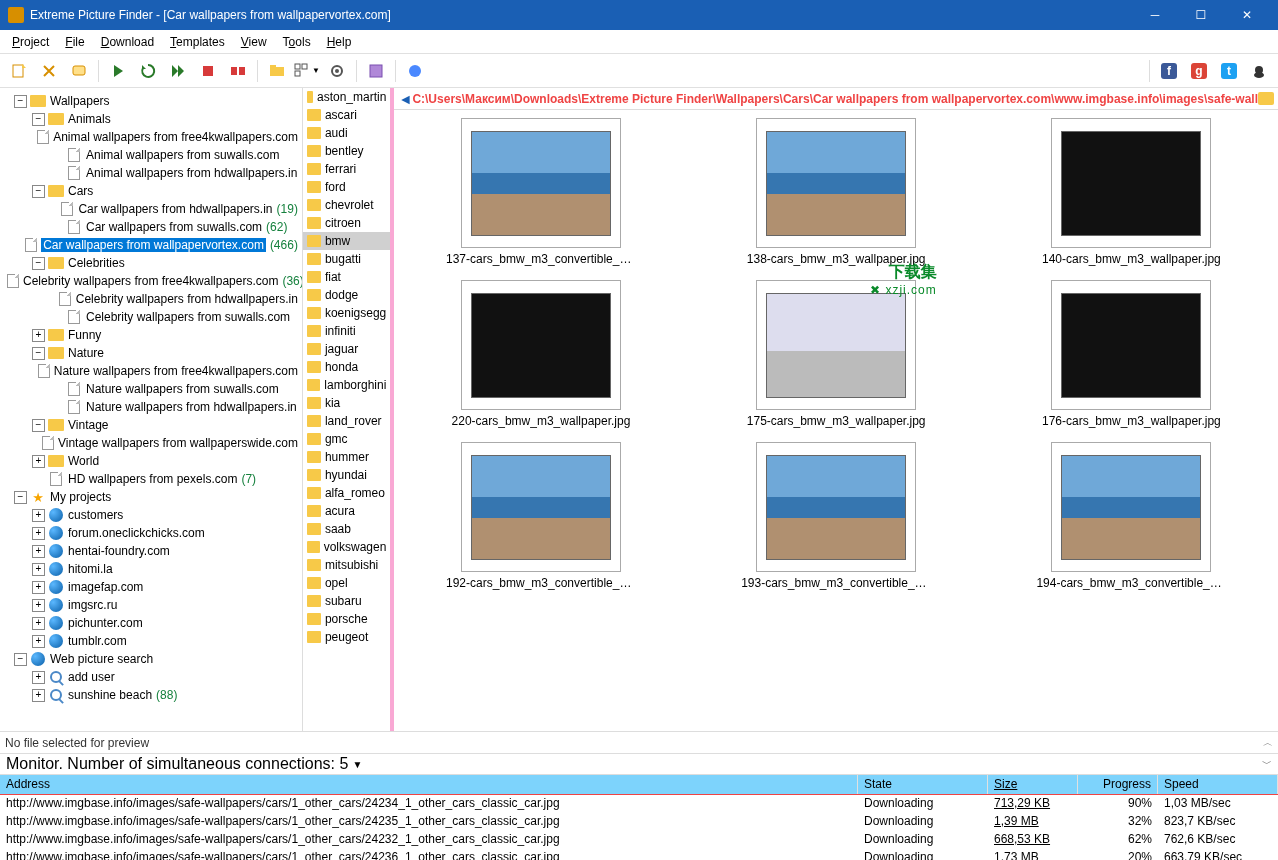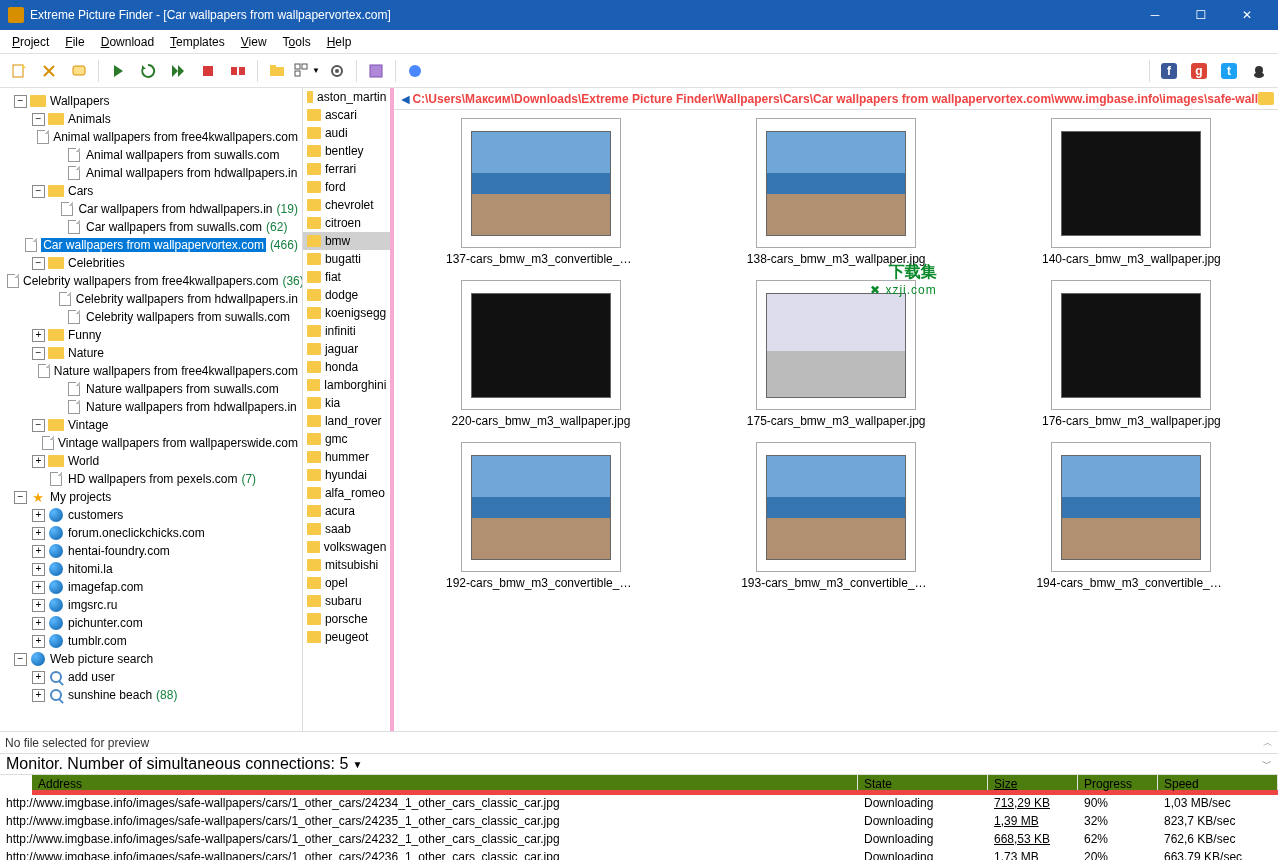--- a/index.html
+++ b/index.html
@@ -55,29 +55,29 @@
 .preview-bar .txt { flex: 1; font-size: 12px; color: #333; }
 .preview-bar .chev { font-size: 10px; color: #666; cursor: pointer; }
 
 .monitor-bar { height: 22px; border-top: 1px solid #ddd; border-bottom: 1px solid #ddd; display: flex; align-items: center; padding: 0 6px; background:#fff; }
 .monitor-bar .txt { font-size: 16px; }
 .monitor-bar .drop { margin-left: 4px; font-size: 10px; cursor: pointer; }
 .monitor-bar .spacer { flex: 1; }
 .monitor-bar .chev { font-size: 10px; color: #666; cursor: pointer; }
 
 .downloads { height: 112px; overflow: hidden; }
-.dl-head { display: flex; height: 20px; border-bottom: 5px solid #ef4444; background: #4d7c0f; margin-left: 32px; }
+.dl-head { display: flex; height: 20px; border-bottom: 1px solid #ef4444; background: #7dd3fc; }
 .dl-head div { border-right: 1px solid #e0e0e0; padding: 2px 6px; font-size: 12px; }
 .dl-body { overflow: auto; }
 .dl-row { display: flex; height: 18px; }
 .dl-row div { padding: 1px 6px; font-size: 12px; white-space: nowrap; overflow: hidden; }
 .c-addr { flex: 1; }
 .c-state { width: 130px; }
 .c-size { width: 90px; text-align: left; text-decoration: underline; }
-.c-prog { width: 80px; }
+.c-prog { width: 80px; text-align: right; }
 .c-speed { width: 120px; text-align: left; }
 
 .folder-ico { width:16px; height:12px; background:#f7c948; border-radius:1px; }
 .globe-ico { width:14px; height:14px; border-radius:50%; background: radial-gradient(circle at 30% 30%, #5bb8ff, #0a5fa8); }
 .page-ico { width:12px; height:14px; background:#fff; border:1px solid #999; position:relative; }
 .page-ico::after { content:""; position:absolute; width:4px; height:4px; right:-1px; top:-1px; background:linear-gradient(135deg,#fff 50%, #bbb 50%); }
 .star-ico { color:#f7a500; font-size:13px; }
 .search-ico { width:12px; height:12px; border:2px solid #4a88c7; border-radius:50%; position:relative; }
 .search-ico::after { content:""; position:absolute; width:6px; height:2px; background:#4a88c7; bottom:-3px; right:-4px; transform:rotate(45deg); }
 

